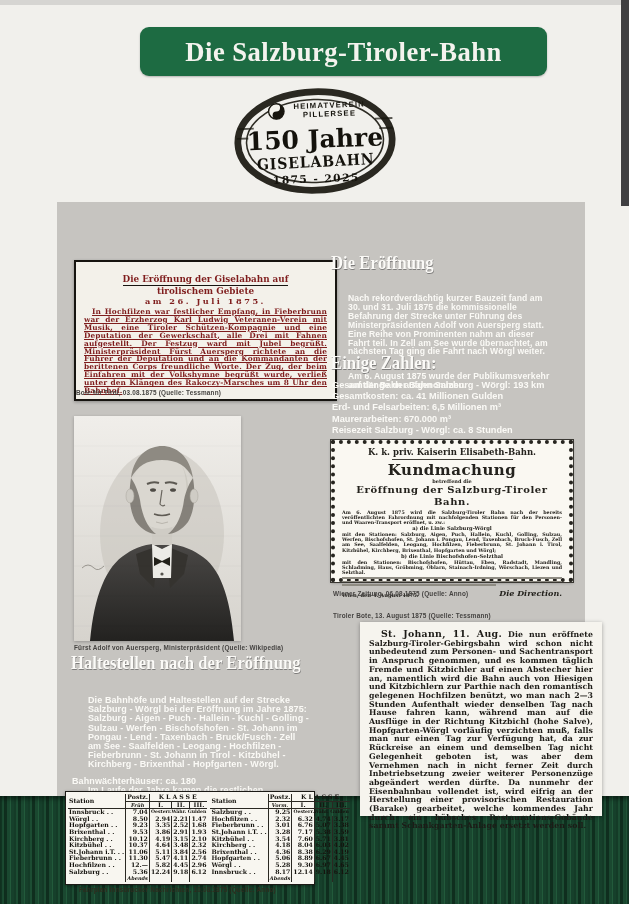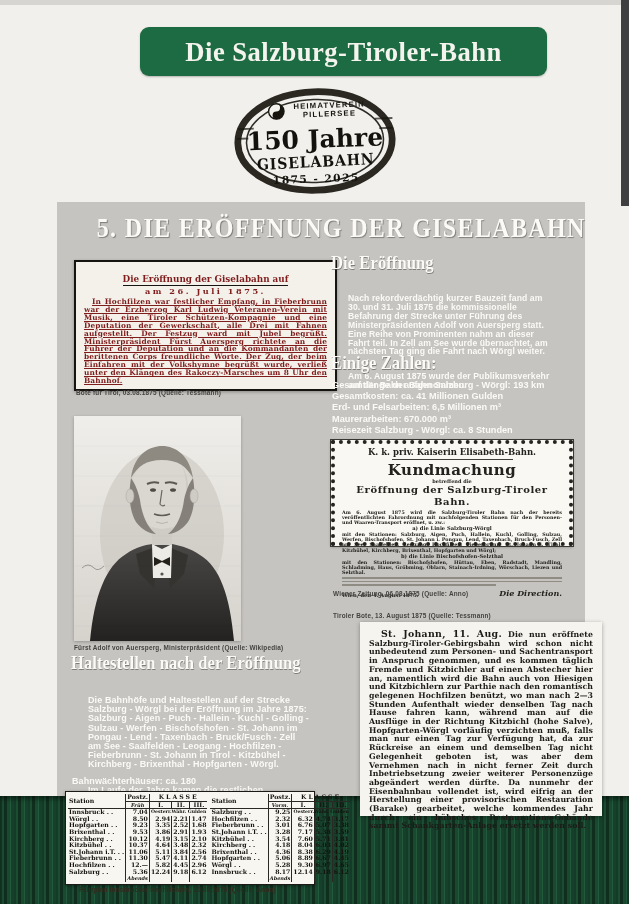--- a/index.html
+++ b/index.html
@@ -48,21 +48,21 @@
   .cl-hwrap{text-align:center;}
   .cl-h1{display:inline-block;font:700 8.8px/10px "DejaVu Serif",serif;border-bottom:1px solid #161410;padding-bottom:1px;}
   .cl-h2{font:700 8.8px/10px "DejaVu Serif",serif;text-align:center;}
   .cl-date{font:700 8.2px/9px "DejaVu Serif",serif;text-align:center;letter-spacing:2.5px;margin:1px 0 2px 0;}
   .cl-body{font:700 7.4px/7.9px "DejaVu Serif",serif;text-align:justify;letter-spacing:.1px;text-indent:8px;text-decoration:underline;}
 
   
   .portrait{position:absolute;left:17px;top:214px;width:167px;height:225px;box-shadow:0 1px 3px rgba(0,0,0,.25);}
 
   
-  .kd{position:absolute;left:274px;top:238px;width:242px;height:106px;background:#faf8f2;color:#24221d;
+  .kd{position:absolute;left:274px;top:238px;width:242px;height:142px;background:#faf8f2;color:#24221d;
       border:4px dotted #26241f;outline:1px solid #3a3833;box-sizing:border-box;padding:4px 7px;
       font-family:"DejaVu Serif",serif;box-shadow:0 1px 3px rgba(0,0,0,.3);}
   .kd-company{font:700 8.5px/9.5px "DejaVu Serif",serif;text-align:center;}
   .kd-rule{height:1px;background:#403e38;margin:1px auto 2px auto;width:55%;}
   .kd-title{font:700 15px/16px "DejaVu Serif",serif;text-align:center;letter-spacing:.5px;}
   .kd-betreff{font:700 5px/6px "DejaVu Serif",serif;text-align:center;}
   .kd-subject{font:700 10px/12px "DejaVu Serif",serif;text-align:center;letter-spacing:.6px;margin-bottom:2px;}
   .kd-intro,.kd-stations{font:700 4.8px/5.3px "DejaVu Serif",serif;text-align:justify;}
   .kd-line{font:700 5.2px/6.5px "DejaVu Serif",serif;text-align:center;}
   .kd-bars{margin:2px 0;}
@@ -119,28 +119,26 @@
       <text class="st-org" x="101" y="23">HEIMATVEREIN</text>
       <text class="st-org" x="101" y="32">PILLERSEE</text>
       <text class="st-title" x="85" y="64">150 Jahre</text>
       <text class="st-name" x="85" y="84" textLength="122" lengthAdjust="spacingAndGlyphs" transform="rotate(-1 85 80)">GISELABAHN</text>
       <text class="st-years" x="85" y="100">1875 - 2025</text>
     </svg>
   </div>
 
   <div class="panel">
 
-    <div class="sec-title-row">
-      <span class="h-sec">5. DIE ERÖFFNUNG DER GISELABAHN</span>
-    </div>
 
     <div class="clipping">
       <div class="cl-hwrap">
         <span class="cl-h1">Die Eröffnung der Giselabahn auf</span>
       </div>
+      <div class="cl-h2">tirolischem Gebiete</div>
       <div class="cl-date">am 26. Juli 1875.</div>
       <div class="cl-body">In Hochfilzen war festlicher Empfang, in Fieberbrunn war der Erzherzog Karl Ludwig Veteranen-Verein mit Musik, eine Tiroler Schützen-Kompagnie und eine Deputation der Gewerkschaft, alle Drei mit Fahnen aufgestellt. Der Festzug ward mit Jubel begrüßt. Ministerpräsident Fürst Auersperg richtete an die Führer der Deputation und an die Kommandanten der berittenen Corps freundliche Worte. Der Zug, der beim Einfahren mit der Volkshymne begrüßt wurde, verließ unter den Klängen des Rakoczy-Marsches um 8 Uhr den Bahnhof.</div>
     </div>
     <div class="cap" style="left:19px;top:187px;">Bote für Tirol, 03.08.1875 (Quelle: Tessmann)</div>
 
     <div class="portrait">
       <svg viewBox="0 0 167 225" width="167" height="225">
         <defs>
           <linearGradient id="pgrad" x1="0" y1="0" x2="0" y2="1">
             <stop offset="0" stop-color="#f0eeea"></stop>

